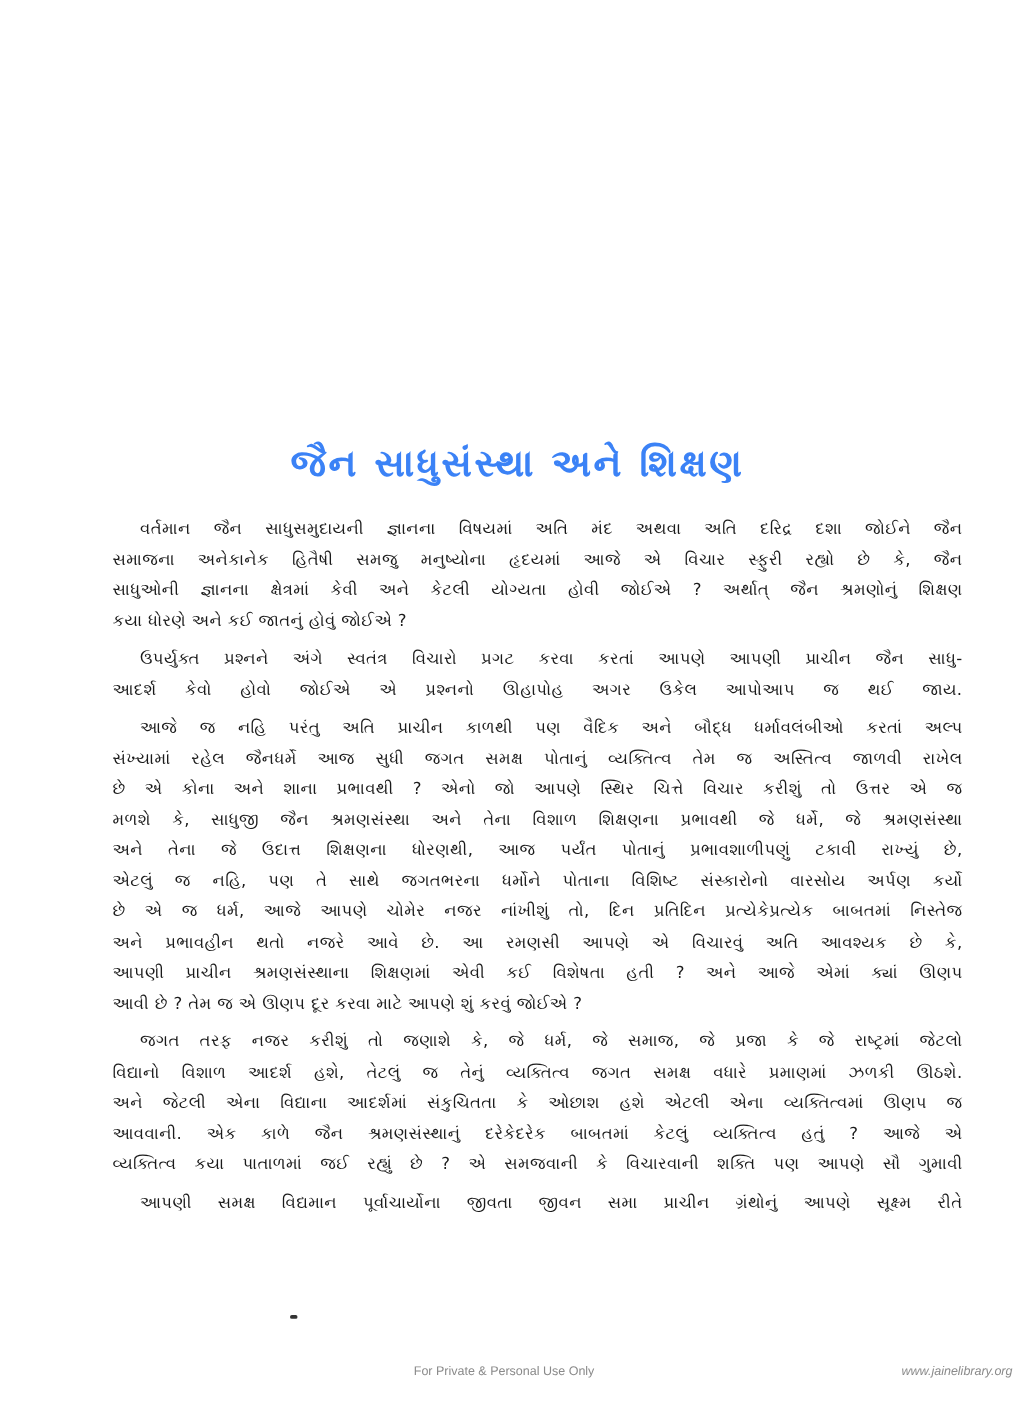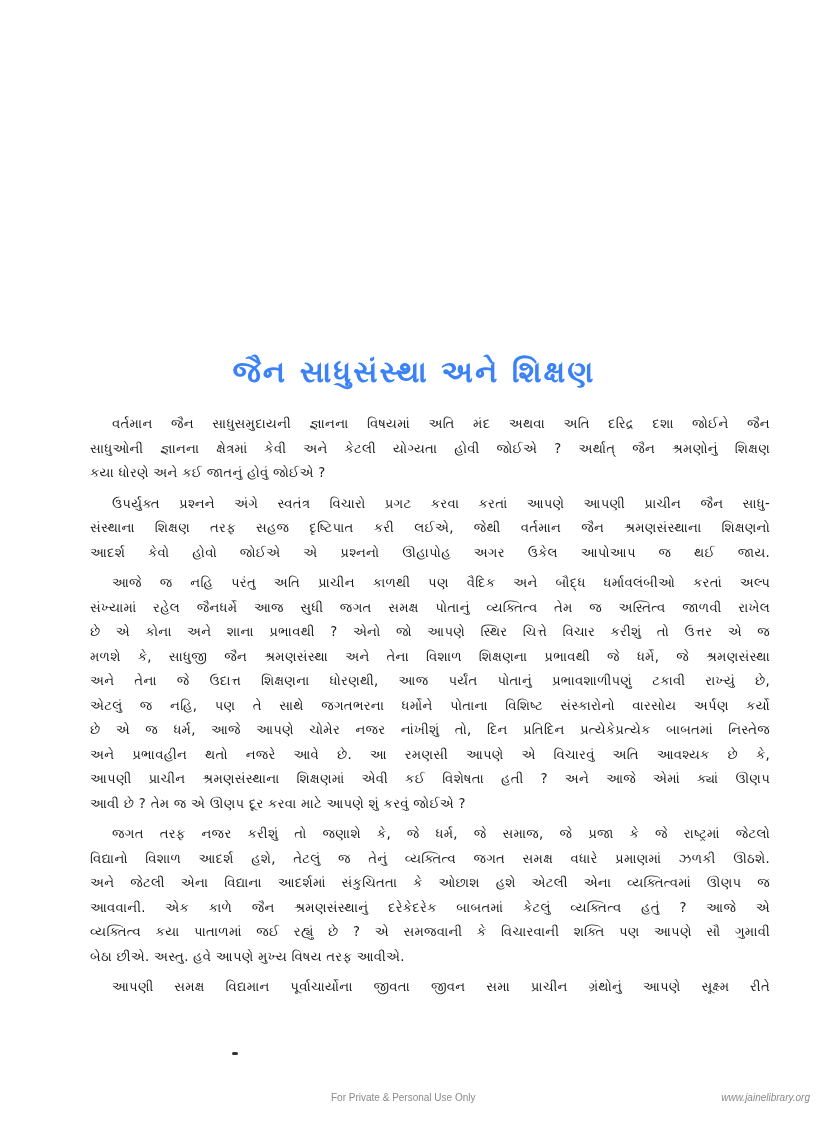--- a/index.html
+++ b/index.html
@@ -32,47 +32,46 @@
   .smudge { position: absolute; left: 232px; top: 1052px; width: 6px; height: 3px; background: #333; border-radius: 2px; }
 </style>
 </head>
 <body>
 
 <div class="page-title">જૈન સાધુસંસ્થા અને શિક્ષણ</div>
 
 <div class="body-text">
   <div class="para">
     <span class="line indent">વર્તમાન જૈન સાધુસમુદાયની જ્ઞાનના વિષયમાં અતિ મંદ અથવા અતિ દરિદ્ર દશા જોઈને જૈન</span>
+    <span class="line">સમાજના અનેકાનેક હિતૈષી સમજુ મનુષ્યોના હૃદયમાં આજે એ વિચાર સ્ફુરી રહ્યો છે કે, જૈન</span>
     <span class="line">સાધુઓની જ્ઞાનના ક્ષેત્રમાં કેવી અને કેટલી યોગ્યતા હોવી જોઈએ ? અર્થાત્ જૈન શ્રમણોનું શિક્ષણ</span>
     <span class="line last">કયા ધોરણે અને કઈ જાતનું હોવું જોઈએ ?</span>
   </div>
   <div class="para">
     <span class="line indent">ઉપર્યુક્ત પ્રશ્નને અંગે સ્વતંત્ર વિચારો પ્રગટ કરવા કરતાં આપણે આપણી પ્રાચીન જૈન સાધુ-</span>
-    <span class="line">સંસ્થાના શિક્ષણ તરફ સહજ દૃષ્ટિપાત કરી લઈએ, જેથી વર્તમાન જૈન શ્રમણસંસ્થાના શિક્ષણનો</span>
     <span class="line">આદર્શ કેવો હોવો જોઈએ એ પ્રશ્નનો ઊહાપોહ અગર ઉકેલ આપોઆપ જ થઈ જાય.</span>
   </div>
   <div class="para">
     <span class="line indent">આજે જ નહિ પરંતુ અતિ પ્રાચીન કાળથી પણ વૈદિક અને બૌદ્ધ ધર્માવલંબીઓ કરતાં અલ્પ</span>
     <span class="line">સંખ્યામાં રહેલ જૈનધર્મે આજ સુધી જગત સમક્ષ પોતાનું વ્યક્તિત્વ તેમ જ અસ્તિત્વ જાળવી રાખેલ</span>
     <span class="line">છે એ કોના અને શાના પ્રભાવથી ? એનો જો આપણે સ્થિર ચિત્તે વિચાર કરીશું તો ઉત્તર એ જ</span>
     <span class="line">મળશે કે, સાધુજી જૈન શ્રમણસંસ્થા અને તેના વિશાળ શિક્ષણના પ્રભાવથી જે ધર્મે, જે શ્રમણસંસ્થા</span>
     <span class="line">અને તેના જે ઉદાત્ત શિક્ષણના ધોરણથી, આજ પર્યંત પોતાનું પ્રભાવશાળીપણું ટકાવી રાખ્યું છે,</span>
     <span class="line">એટલું જ નહિ, પણ તે સાથે જગતભરના ધર્મોને પોતાના વિશિષ્ટ સંસ્કારોનો વારસોય અર્પણ કર્યો</span>
     <span class="line">છે એ જ ધર્મ, આજે આપણે ચોમેર નજર નાંખીશું તો, દિન પ્રતિદિન પ્રત્યેકેપ્રત્યેક બાબતમાં નિસ્તેજ</span>
     <span class="line">અને પ્રભાવહીન થતો નજરે આવે છે. આ રમણસી આપણે એ વિચારવું અતિ આવશ્યક છે કે,</span>
     <span class="line">આપણી પ્રાચીન શ્રમણસંસ્થાના શિક્ષણમાં એવી કઈ વિશેષતા હતી ? અને આજે એમાં ક્યાં ઊણપ</span>
     <span class="line last">આવી છે ? તેમ જ એ ઊણપ દૂર કરવા માટે આપણે શું કરવું જોઈએ ?</span>
   </div>
   <div class="para">
     <span class="line indent">જગત તરફ નજર કરીશું તો જણાશે કે, જે ધર્મ, જે સમાજ, જે પ્રજા કે જે રાષ્ટ્રમાં જેટલો</span>
     <span class="line">વિદ્યાનો વિશાળ આદર્શ હશે, તેટલું જ તેનું વ્યક્તિત્વ જગત સમક્ષ વધારે પ્રમાણમાં ઝળકી ઊઠશે.</span>
     <span class="line">અને જેટલી એના વિદ્યાના આદર્શમાં સંકુચિતતા કે ઓછાશ હશે એટલી એના વ્યક્તિત્વમાં ઊણપ જ</span>
     <span class="line">આવવાની. એક કાળે જૈન શ્રમણસંસ્થાનું દરેકેદરેક બાબતમાં કેટલું વ્યક્તિત્વ હતું ? આજે એ</span>
     <span class="line">વ્યક્તિત્વ કયા પાતાળમાં જઈ રહ્યું છે ? એ સમજવાની કે વિચારવાની શક્તિ પણ આપણે સૌ ગુમાવી</span>
-    <span class="line last">બેઠા છીએ. અસ્તુ. હવે આપણે મુખ્ય વિષય તરફ આવીએ.</span>
   </div>
   <div class="para">
     <span class="line indent">આપણી સમક્ષ વિદ્યમાન પૂર્વાચાર્યોના જીવતા જીવન સમા પ્રાચીન ગ્રંથોનું આપણે સૂક્ષ્મ રીતે</span>
   </div>
 </div>
 
 <div class="smudge"></div>
 
 <div class="footer">
   <span class="f-left">Jain Education International</span>

